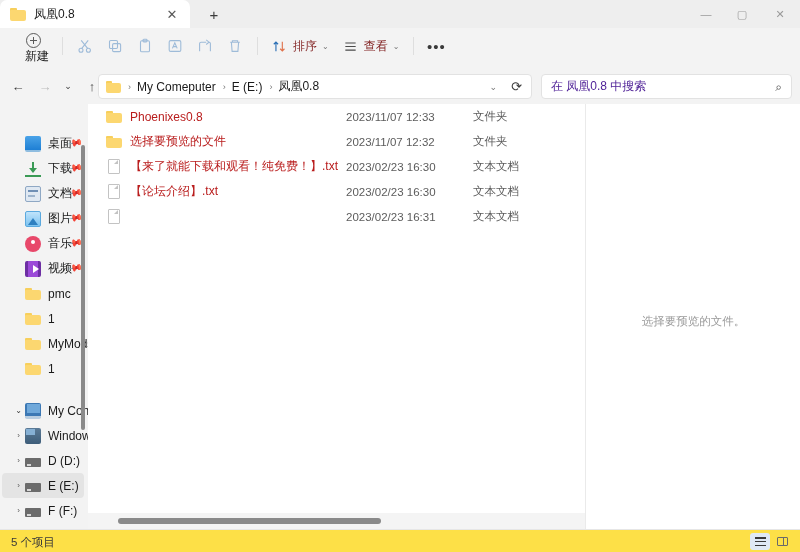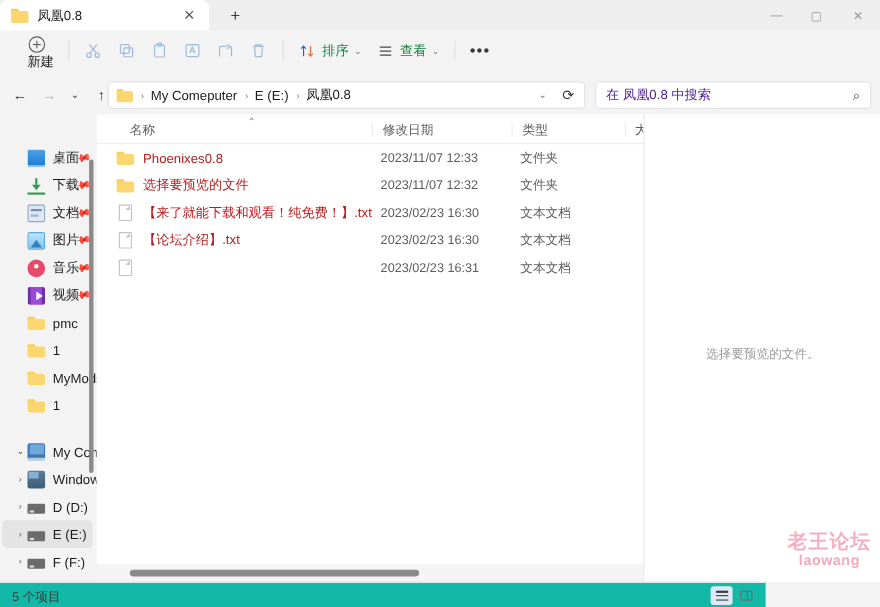--- a/index.html
+++ b/index.html
@@ -67,21 +67,21 @@
   .plus-circle::before { left: 3px; top: 6.2px; width: 7px; height: 1.2px; }
   .plus-circle::after { left: 6.2px; top: 3px; width: 1.2px; height: 7px; }
   .cb-new-label { font-size: 12px; color: #1a1a1a; margin-left: 7px; }
   .caret { margin-left: 5px; font-size: 8px; color: #767676; }
   .cb-sep { width: 1px; height: 18px; background: #dedede; margin: 0 7px; }
   .cb-icon {
     width: 30px; height: 26px; display: flex; align-items: center; justify-content: center;
     opacity: .42;
   }
   .cb-text-btn { display: flex; align-items: center; height: 26px; padding: 0 7px; }
-  .cb-text-btn .lbl { font-size: 12px; color: #15803d; margin-left: 6px; }
+  .cb-text-btn .lbl { font-size: 12px; color: #7f1d1d; margin-left: 6px; }
   .cb-dots { width: 30px; height: 26px; display: flex; align-items: center; justify-content: center;
              font-size: 15px; color: #3a3a3a; letter-spacing: 1px; }
 
   
   .navbar { position: absolute; left: 0; top: 68px; width: 800px; height: 36px; background: #f3f3f3; }
   .nav-btn {
     position: absolute; top: 7px; width: 24px; height: 22px;
     display: flex; align-items: center; justify-content: center;
     font-size: 13px; color: #3b3b3b;
   }
@@ -233,22 +233,22 @@
   
   .watermark {
     position: absolute; right: 8px; bottom: 12px; text-align: center;
     pointer-events: none; user-select: none;
   }
   .wm-cn { font-size: 18px; font-weight: bold; color: #f4b0c0; letter-spacing: 1px; line-height: 20px; }
   .wm-en { font-size: 13px; font-weight: bold; color: #f3a9bb; letter-spacing: .5px; line-height: 15px; }
 
   
   .statusbar {
-    position: absolute; left: 0; bottom: 0; width: 696px; height: 23px;
-    background: #14b8a6; border-top: 1px solid #e6e6e6;
+    position: absolute; left: 0; bottom: 0; width: 800px; height: 23px;
+    background: #fde047; border-top: 1px solid #e6e6e6;
   }
   .status-text { position: absolute; left: 11px; top: 5px; font-size: 11.5px; color: #3a3a3a; }
   .view-btns { position: absolute; right: 8px; top: 3px; display: flex; gap: 2px; }
   .vb { width: 20px; height: 17px; display: flex; align-items: center; justify-content: center; }
   .vb.active { background: #dfe9f5; border-radius: 3px; }
   .vb-lines { width: 11px; height: 9px; display: flex; flex-direction: column; justify-content: space-between; }
   .vb-lines i { display: block; height: 1.5px; background: #3a3a3a; }
   .vb-pane { width: 11px; height: 9px; border: 1.4px solid #6a6a6a; border-radius: 1px; position: relative; }
   .vb-pane::after { content: ""; position: absolute; right: 0; top: 0; bottom: 0; width: 3px;
                     border-left: 1.4px solid #6a6a6a; }
@@ -463,30 +463,20 @@
         <div class="nav-item">
           <span class="chev">›</span>
           <span class="ni-icon ico-drive"></span>
           <span class="ni-label">F (F:)</span>
         </div>
       </div>
     <div class="sb-scroll"></div>
   </div>
 
   <div class="content">
-    <div class="colheads">
-      <div class="ch" style="left:30px">名称</div>
-      <div class="sort-caret">⌃</div>
-      <div class="ch-divider" style="left:250px"></div>
-      <div class="ch" style="left:260px">修改日期</div>
-      <div class="ch-divider" style="left:377px"></div>
-      <div class="ch" style="left:387px">类型</div>
-      <div class="ch-divider" style="left:480px"></div>
-      <div class="ch" style="left:489px">大</div>
-    </div>
     <div class="rows" id="row-list">
         <div class="row">
           <span class="r-icon f-folder"></span>
           <span class="r-name">Phoenixes0.8</span>
           <span class="r-date">2023/11/07 12:33</span>
           <span class="r-type">文件夹</span>
         </div>
         <div class="row">
           <span class="r-icon f-folder"></span>
           <span class="r-name">选择要预览的文件</span>
@@ -511,24 +501,20 @@
           <span class="r-type">文本文档</span>
         </div>
       </div>
     <div class="hscroll-track">
       <div class="hscroll-thumb"></div>
     </div>
   </div>
 
   <div class="preview">
     <div class="preview-text">选择要预览的文件。</div>
-    <div class="watermark">
-      <div class="wm-cn">老王论坛</div>
-      <div class="wm-en">laowang</div>
-    </div>
   </div>
 
   <div class="statusbar">
     <div class="status-text">5 个项目</div>
     <div class="view-btns">
       <div class="vb active">
         <span class="vb-lines">
             <i></i>
             <i></i>
             <i></i>

